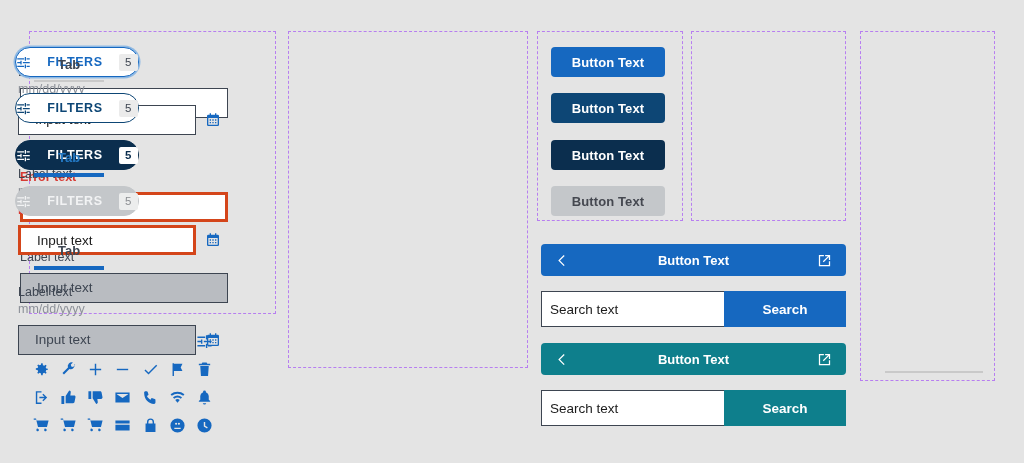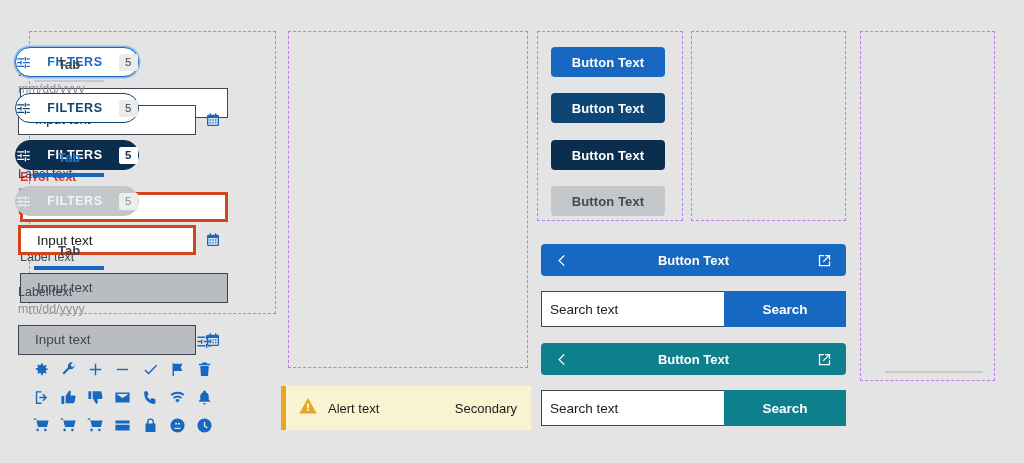--- a/index.html
+++ b/index.html
@@ -396,30 +396,20 @@
         <span>Input text</span>
       </div>
       <span class="cal-icon">
           <svg width="16" height="16" viewBox="0 0 24 24">
             <path d="M7 2v2H5a2 2 0 00-2 2v13a2 2 0 002 2h14a2 2 0 002-2V6a2 2 0 00-2-2h-2V2h-2v2H9V2H7zM5 9h14v10H5V9zm2 2v2h2v-2H7zm4 0v2h2v-2h-2zm4 0v2h2v-2h-2zm-8 4v2h2v-2H7zm4 0v2h2v-2h-2zm4 0v2h2v-2h-2z"></path>
           </svg>
         </span>
     </div>
   </div>
 
-  <div class="alert">
-    <span class="warn">
-      <svg width="20" height="20" viewBox="0 0 24 24">
-          <path fill="#e5a823" d="M12 2.5L22.5 21H1.5L12 2.5z"></path>
-          <path fill="#ffffff" d="M11 9h2v6h-2V9zm0 7h2v2h-2v-2z"></path>
-        </svg>
-    </span>
-    <span class="atext">Alert text</span>
-    <span class="asec">Secondary</span>
-  </div>
 
   <div class="dashed" id="col3"></div>
 
   <button class="btn primary" style="left:551px; top:47px;">Button Text</button>
   <button class="btn navy" style="left:551px; top:93px;">Button Text</button>
   <button class="btn darkest" style="left:551px; top:140px;">Button Text</button>
   <button class="btn disabled" style="left:551px; top:186px;">Button Text</button>
 
   <div class="dashed" id="col4"></div>
 

